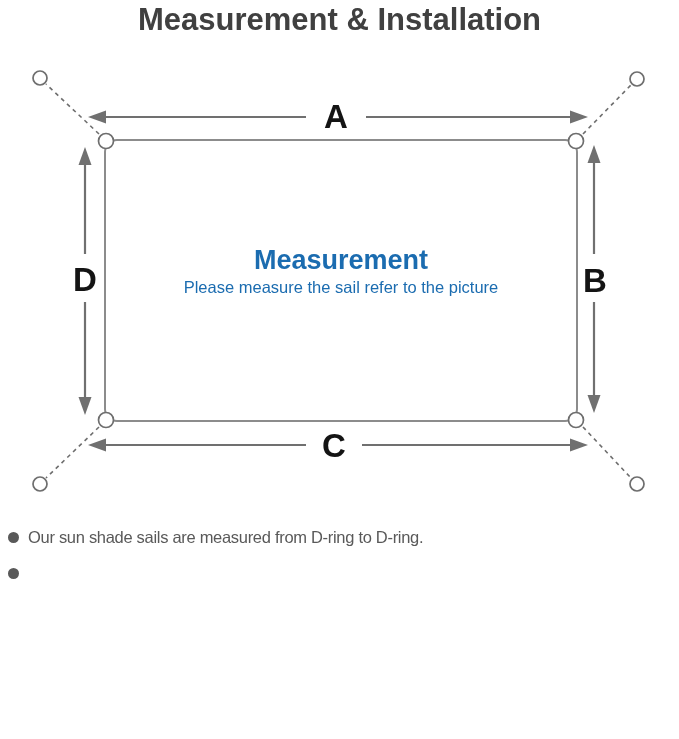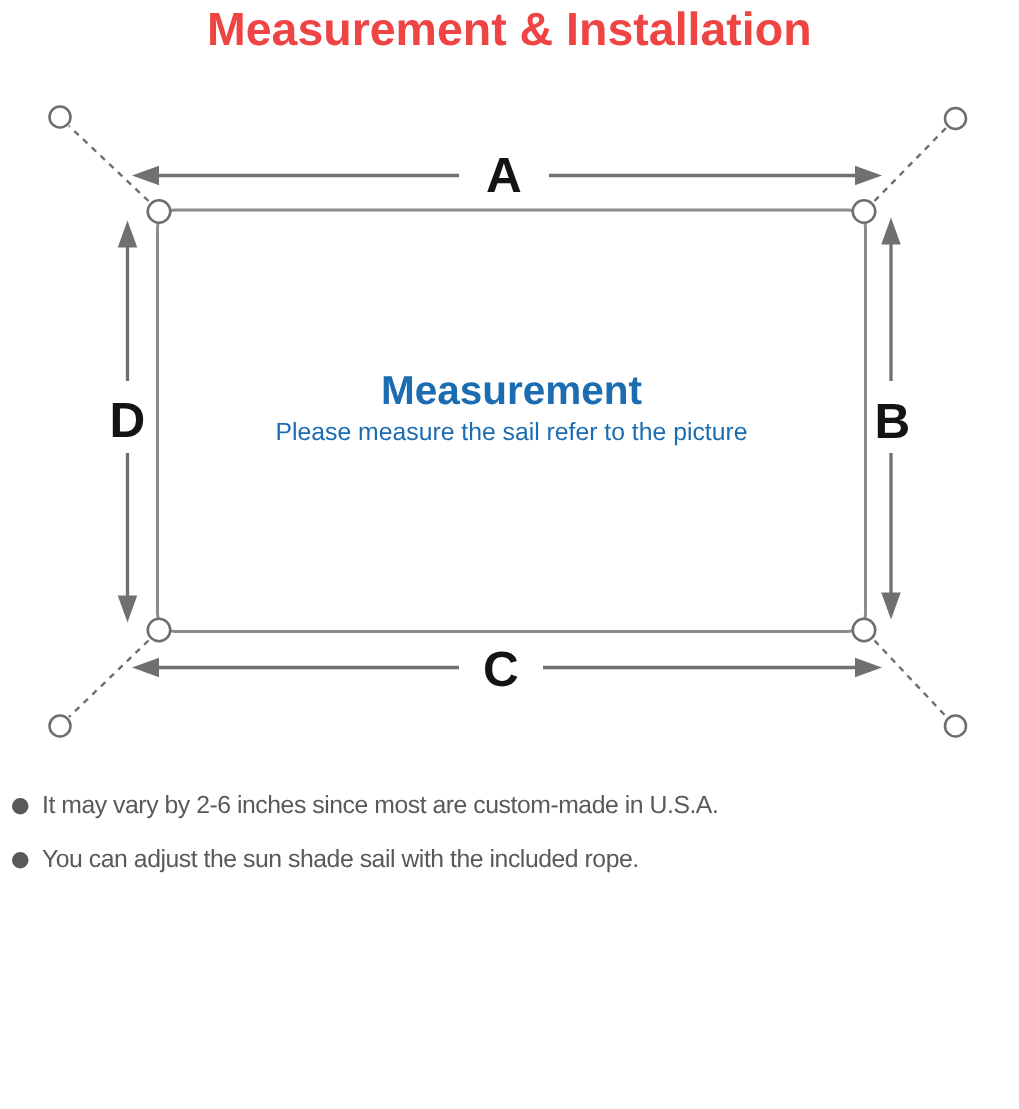--- a/index.html
+++ b/index.html
@@ -6,21 +6,21 @@
   .page{
     position:relative;
     width:679px;height:739px;
     background:#ffffff;
     font-family:"Liberation Sans", sans-serif;
     overflow:hidden;
   }
   .title{
     position:absolute;top:0;left:0;width:679px;
     margin:0;text-align:center;
-    font-size:31px;font-weight:bold;color:#ef4444;
+    font-size:31px;font-weight:bold;color:#404040;
     letter-spacing:0px;line-height:40px;
   }
   .diagram{position:absolute;top:0;left:0;}
   .diagram text{font-family:"Liberation Sans", sans-serif;}
   .dim-label{font-size:33px;font-weight:bold;fill:#141414;}
   .center-heading{font-size:27px;font-weight:bold;fill:#1b6cb0;}
   .center-sub{font-size:16.5px;fill:#1b6cb0;}
   .notes{
     position:absolute;left:8px;top:527px;width:652px;
     margin:0;padding:0;list-style:none;
@@ -100,21 +100,20 @@
     </g>
     <text class="dim-label" x="595" y="292" text-anchor="middle">B</text>
 
     <text class="center-heading" x="341" y="269" text-anchor="middle">Measurement</text>
     <text class="center-sub" x="341" y="293" text-anchor="middle">Please measure the sail refer to the picture</text>
   </svg>
 
   <ul class="notes">
     <li class="note">
       <span class="dot"></span>
-      <span>It may vary by 2-6 inches since most are custom-made in U.S.A.</span>
+      <span>Our sun shade sails are measured from D-ring to D-ring.</span>
     </li>
     <li class="note">
       <span class="dot"></span>
-      <span>You can adjust the sun shade sail with the included rope.</span>
     </li>
   </ul>
 
 </div>
 
 </body></html>

